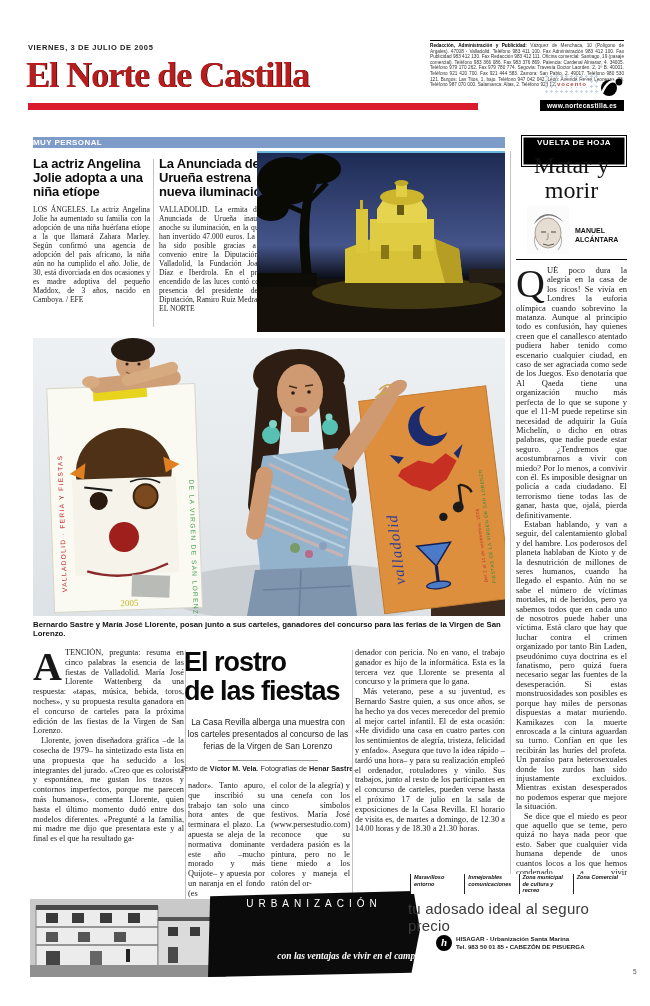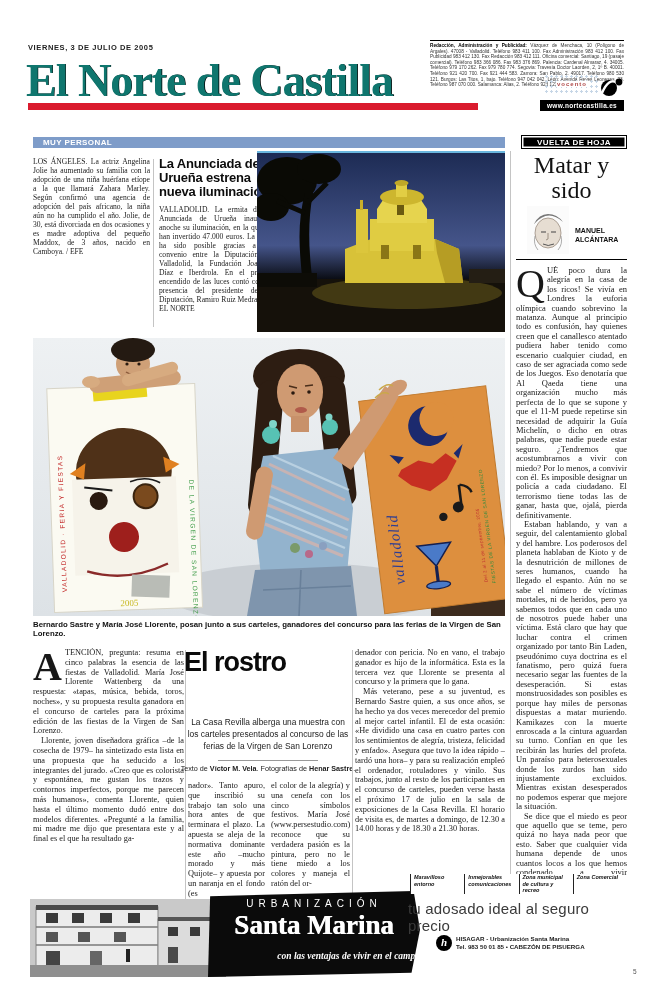--- a/index.html
+++ b/index.html
@@ -9,34 +9,34 @@
     font-family:"Liberation Serif", serif; color:#1a1a1a;
   }
   .abs { position:absolute; }
 
   
   .date-line { left:28px; top:43px; font:bold 7.5px "Liberation Sans",sans-serif; letter-spacing:.6px; color:#222; }
   .fineprint { left:430px; top:40px; width:194px; border-top:1px solid #000; padding-top:2px;
     font:4.7px/5.6px "Liberation Sans",sans-serif; color:#333; text-align:justify; }
   .fineprint b { font-weight:bold; color:#000; }
   .masthead { left:26px; top:54px; font-family:"Liberation Serif",serif; font-weight:bold;
-    font-size:46px; letter-spacing:-1px; color:#0f766e; text-shadow:.6px 0 #000; }
+    font-size:36px; letter-spacing:-1px; color:#b91c1c; text-shadow:.6px 0 #000; }
   .vocento-dots { left:544px; top:74px; width:56px; height:20px;
     background-image:radial-gradient(circle,#c6d6e6 1px,transparent 1.3px);
     background-size:5px 5px; display:flex; align-items:center; justify-content:center; }
   .vocento-dots span { font:bold 6px "Liberation Sans",sans-serif; color:#b04a4a; letter-spacing:1px; background:#fff; padding:0 1px; }
   .norte-logo { left:600px; top:76px; }
   .redbar { left:28px; top:103px; width:450px; height:7px; background:#da1b2e; }
   .wwwbar { left:540px; top:100px; width:84px; height:11px; background:#000; color:#fff;
     font:bold 6.5px/11px "Liberation Sans",sans-serif; text-align:center; letter-spacing:.3px; }
 
   
   .bar-muy { left:33px; top:137px; width:472px; height:11px; background:#7e9cc9; color:#fff;
-    font:bold 8px/11px "Liberation Sans",sans-serif; padding-left:10px; letter-spacing:.4px; }
-  .bar-vuelta { left:521px; top:135px; width:106px; height:14px; background:#000;
+    font:bold 8px/11px "Liberation Sans",sans-serif; padding-left:0; letter-spacing:.4px; }
+  .bar-vuelta { left:521px; top:135px; width:106px; height:32px; background:#000;
     box-shadow:inset 0 0 0 1px #000, inset 0 0 0 2.5px #fff; color:#fff;
     font:bold 8px/15px "Liberation Sans",sans-serif; text-align:center; letter-spacing:.4px; }
 
   
   .brief { width:117px; }
   .brief h3 { font:bold 13px/14px "Liberation Sans",sans-serif; color:#0c0c0c; margin-bottom:6px; letter-spacing:-.2px; }
   .brief p { font-size:7.6px; line-height:9px; text-align:justify; color:#222; }
   .brief-1 { left:33px; top:157px; }
   .brief-2 { left:159px; top:157px; width:112px; }
   .vdiv { background:#c4c4c4; width:1px; }
@@ -121,20 +121,21 @@
   <circle cx="19" cy="6" r="3.4" fill="#000"></circle>
 </svg>
 
 <div class="abs redbar"></div>
 <div class="abs wwwbar">www.nortecastilla.es</div>
 
 <div class="abs bar-muy">MUY PERSONAL</div>
 <div class="abs bar-vuelta">VUELTA DE HOJA</div>
 
 <div class="abs brief brief-1">
+  <h3>La actriz Angelina Jolie adopta a una niña etíope</h3>
   <p>LOS ÁNGELES. La actriz Angelina Jolie ha aumentado su familia con la adopción de una niña huérfana etíope a la que llamará Zahara Marley. Según confirmó una agencia de adopción del país africano, la niña aún no ha cumplido el año. Jolie, de 30, está divorciada en dos ocasiones y es madre adoptiva del pequeño Maddox, de 3 años, nacido en Camboya. / EFE</p>
 </div>
 <div class="abs vdiv vdiv-briefs"></div>
 <div class="abs brief brief-2">
   <h3>La Anunciada de Urueña estrena nueva iluminación</h3>
   <p>VALLADOLID. La ermita de la Anunciada de Urueña inauguró anoche su iluminación, en la que se han invertido 47.000 euros. La obra ha sido posible gracias a un convenio entre la Diputación de Valladolid, la Fundación Joaquín Díaz e Iberdrola. En el primer encendido de las luces contó con la presencia del presidente de la Diputación, Ramiro Ruiz Medrano. / EL NORTE</p>
 </div>
 
 <svg class="abs church" width="248" height="179" viewBox="0 0 248 179" preserveAspectRatio="none">
   <defs>
@@ -169,21 +170,21 @@
     <ellipse cx="30" cy="28" rx="30" ry="24" fill="#0a0a05"></ellipse>
     <ellipse cx="62" cy="16" rx="22" ry="15" fill="#0a0a05"></ellipse>
     <ellipse cx="14" cy="54" rx="18" ry="14" fill="#0a0a05"></ellipse>
     <path d="M46,132 C42,96 40,70 48,40 L56,40 C50,72 52,100 56,132 Z" fill="#0a0a05"></path>
     <path d="M48,60 L20,48 M50,50 L70,30" stroke="#0a0a05" stroke-width="5"></path>
     <rect x="0" y="120" width="60" height="14" fill="#0d0c07"></rect>
   </g>
 </svg>
 
 <div class="abs vdiv vdiv-right"></div>
-<div class="abs op-title">Matar y sido</div>
+<div class="abs op-title">Matar y morir</div>
 
 <svg class="abs op-portrait" width="42" height="48" viewBox="0 0 42 48">
   <rect x="0" y="0" width="42" height="48" fill="#fbfbfb"></rect>
   <ellipse cx="21" cy="27" rx="13" ry="15" fill="#e6ddd2" stroke="#9a8d80" stroke-width="0.8"></ellipse>
   <path d="M7,18 Q21,2 36,16 Q30,8 21,8 Q12,8 7,18 Z" fill="#777"></path>
   <path d="M14,26 l5,0 M24,26 l5,0" stroke="#444" stroke-width="1.2"></path>
   <path d="M21,27 l0,6 l-2,1" stroke="#8a7d70" stroke-width="0.8" fill="none"></path>
   <path d="M16,38 Q21,41 27,38" stroke="#555" stroke-width="1" fill="none"></path>
   <path d="M8,30 q-2,8 3,14 M34,30 q2,8 -3,14" stroke="#999" stroke-width="0.8" fill="none"></path>
 </svg>
@@ -297,20 +298,21 @@
 
 <div class="abs a-col a-col1">
   <p><span class="dropcap-a">A</span><span>TENCIÓN, pregunta: resuma en cinco palabras la esencia de las fiestas de Valladolid. María José Llorente Wattenberg da una respuesta: «tapas, música, bebida, toros, noches», y su propuesta resulta ganadora en el concurso de carteles para la próxima edición de las fiestas de la Virgen de San Lorenzo.</span></p>
   <p>Llorente, joven diseñadora gráfica –de la cosecha de 1979– ha sintetizado esta lista en una propuesta que ha seducido a los integrantes del jurado. «Creo que es colorista y espontánea, me gustan los trazos y contornos imperfectos, porque me parecen más humanos», comenta Llorente, quien hasta el último momento dudó entre dos modelos diferentes. «Pregunté a la familia, mi madre me dijo que presentara este y al final es el que ha resultado ga-</p>
 </div>
 
 <div class="abs vdiv vdiv-a1"></div>
 
 <div class="abs a-head">
   <div>El rostro</div>
+  <div>de las fiestas</div>
 </div>
 <div class="abs a-sub">La Casa Revilla alberga una muestra con los carteles presentados al concurso de las ferias de la Virgen de San Lorenzo</div>
 <div class="abs a-byrule"></div>
 <div class="abs a-byline"><span>Texto de </span><b>Víctor M. Vela</b><span>. Fotografías de </span><b>Henar Sastre</b><span>.</span></div>
 
 <div class="abs a-col a-col2">
   <p>nador». Tanto apuro, que inscribió su trabajo tan solo una hora antes de que terminara el plazo. La apuesta se aleja de la normativa dominante este año –mucho morado y más Quijote– y apuesta por un naranja en el fondo (es</p>
 </div>
 <div class="abs a-col a-col3">
   <p>el color de la alegría) y una cenefa con los cinco símbolos festivos. María José (www.persestudio.com) reconoce que su verdadera pasión es la pintura, pero no le tiene miedo a los colores y maneja el ratón del or-</p>
@@ -342,21 +344,20 @@
     <rect x="128" y="18" width="62" height="4" fill="#555"></rect>
     <rect x="138" y="28" width="10" height="9" fill="#3a3a3a"></rect>
     <rect x="160" y="28" width="10" height="9" fill="#3a3a3a"></rect>
     <rect x="138" y="48" width="10" height="16" fill="#4a4a4a"></rect>
     <rect x="96" y="50" width="4" height="13" fill="#222"></rect>
     <rect x="0" y="66" width="196" height="12" fill="#8f8f8f"></rect>
   </svg>
 
   <div class="ad-banner">
     <div class="ad-urban">URBANIZACIÓN</div>
-    <div class="ad-brand">Santa Marina</div>
     <div class="ad-tagline">con las ventajas de vivir en el campo</div>
   </div>
 
   <div class="ad-features">
     <div class="ad-feature">Maravilloso entorno</div>
     <div class="ad-feature">Inmejorables comunicaciones</div>
     <div class="ad-feature">Zona municipal de cultura y recreo</div>
     <div class="ad-feature">Zona Comercial</div>
   </div>
 

